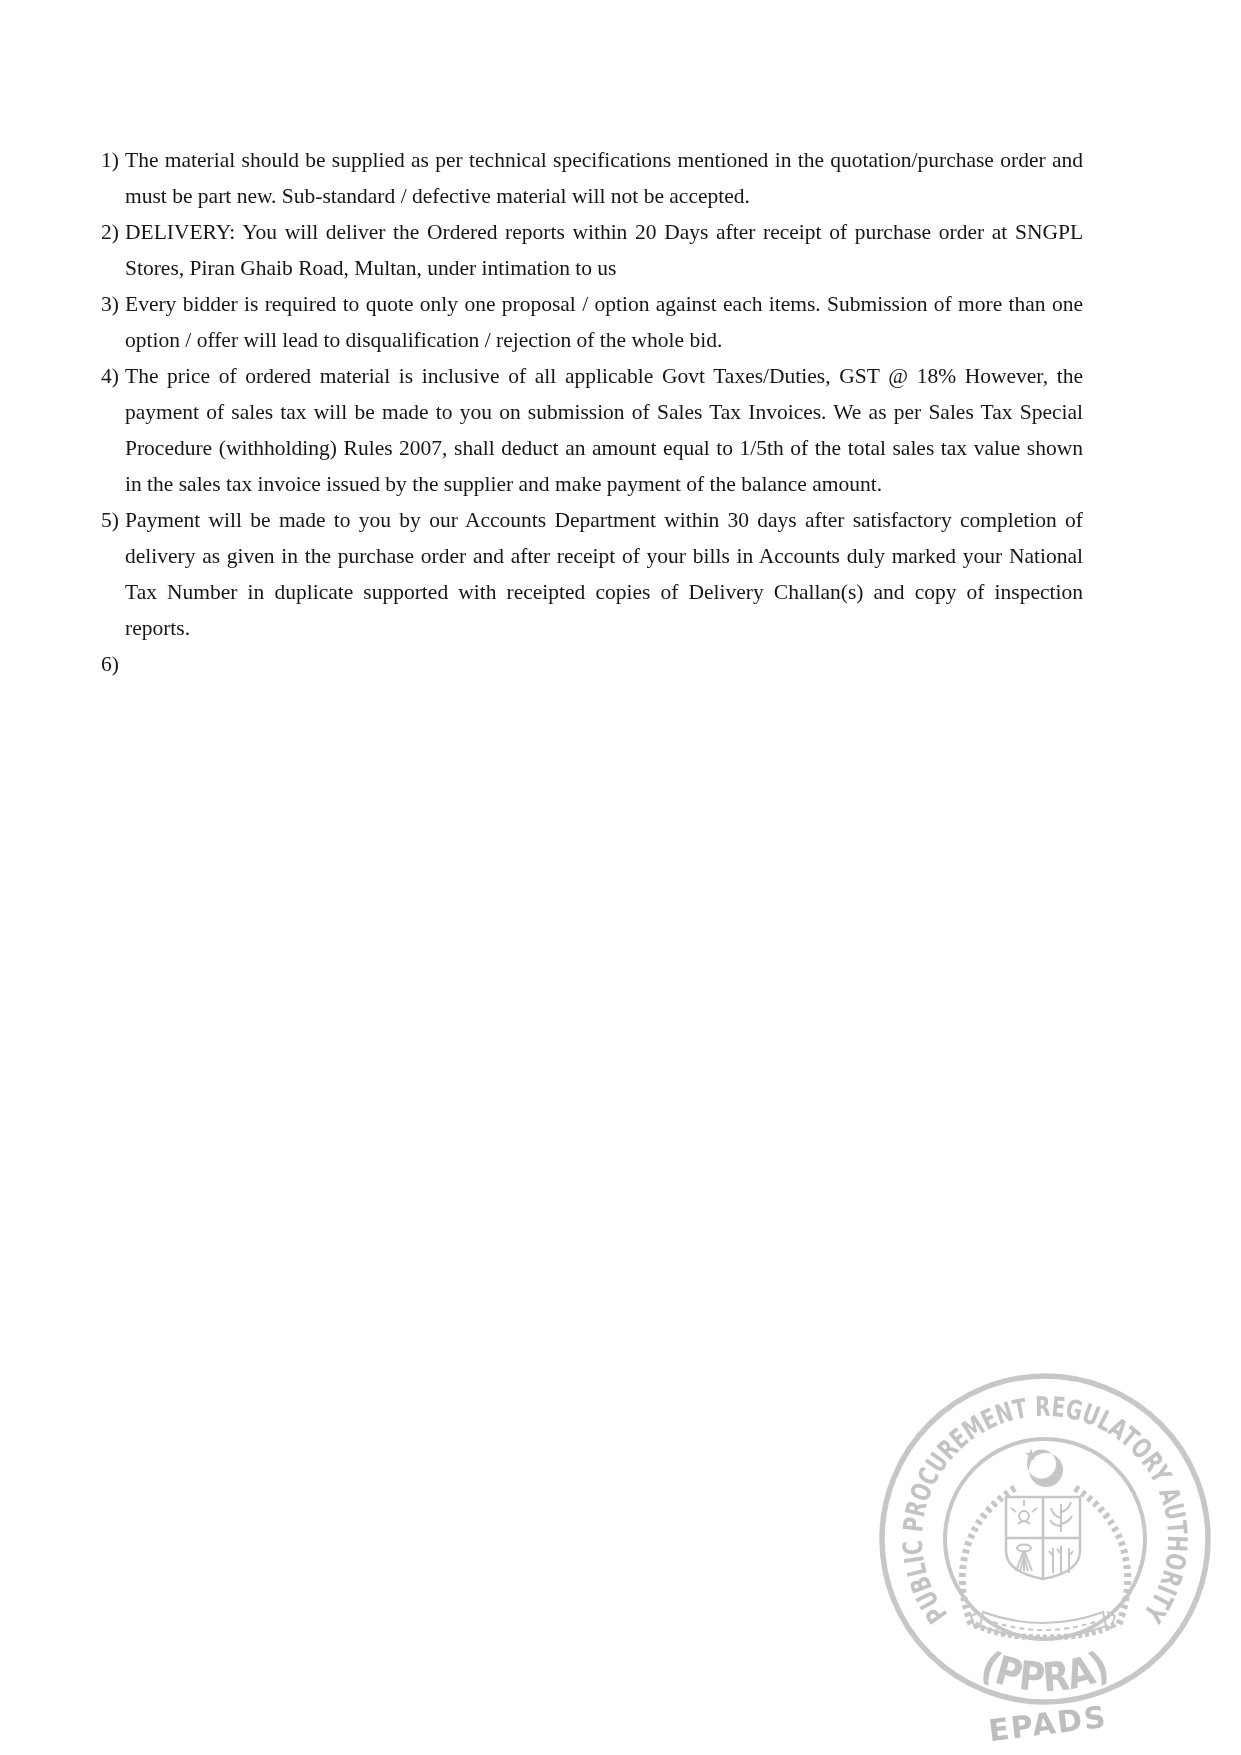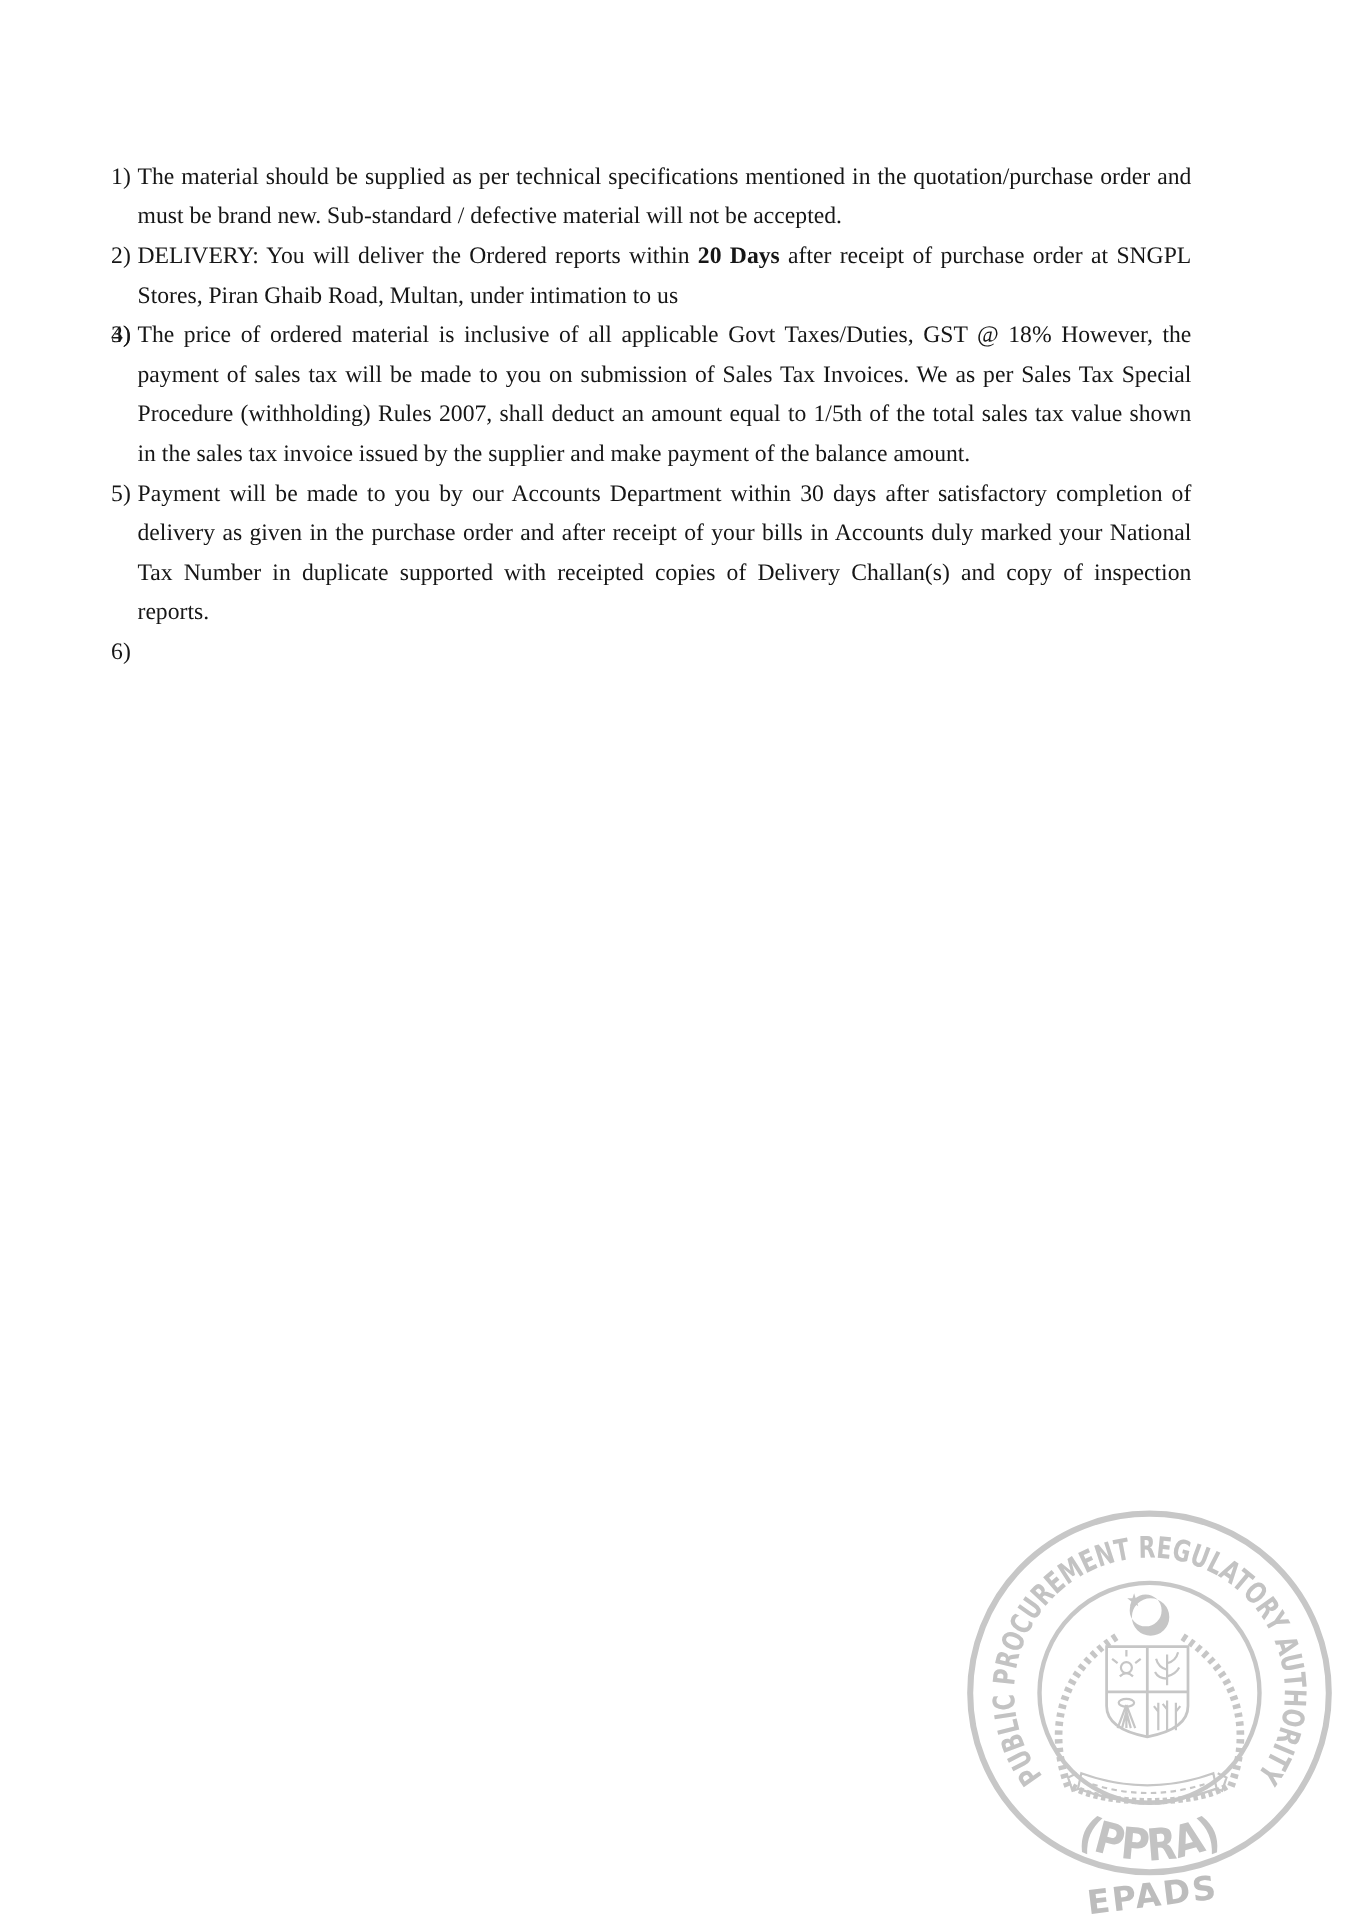--- a/index.html
+++ b/index.html
@@ -20,21 +20,21 @@
     position:relative;
     font-size:21.5px;
     line-height:36px;
     text-align:justify;
   }
   .term-num{
     position:absolute;
     left:-24px;top:0;
     text-align:left;
   }
-  .bold{font-weight:bold;}
+  .bold{font-weight:normal;}
   .seal-wrap{
     position:absolute;
     left:875px;top:1366px;
     width:340px;height:346px;
   }
   .seal-text{
     font-family:"DejaVu Sans","Liberation Sans",sans-serif;
     font-weight:600;
     fill:#c3c3c3;
   }
@@ -50,29 +50,29 @@
     color:#bdbdbd;
     transform:rotate(-7deg);
   }
 </style>
 </head>
 <body>
 
 <div class="terms">
 
   <div class="term-item">
-    <span class="term-num">1)</span><span>The material should be supplied as per technical specifications mentioned in the quotation/purchase order and must be brand new. Sub-standard / defective material will not be accepted.</span>
+    <span class="term-num">1)</span><span>The material should be supplied as per technical specifications mentioned in the quotation/purchase order and must be part new. Sub-standard / defective material will not be accepted.</span>
   </div>
 
   <div class="term-item">
     <span class="term-num">2)</span><span>DELIVERY: You will deliver the Ordered reports within </span><span class="bold">20 Days</span><span> after receipt of purchase order at SNGPL Stores, Piran Ghaib Road, Multan, under intimation to us</span>
   </div>
 
   <div class="term-item">
-    <span class="term-num">3)</span>
+    <span class="term-num">3)</span><span>Every bidder is required to quote only one proposal / option against each items. Submission of more than one option / offer will lead to disqualification / rejection of the whole bid.</span>
   </div>
 
   <div class="term-item">
     <span class="term-num">4)</span><span>The price of ordered material is inclusive of all applicable Govt Taxes/Duties, GST @ 18% However, the payment of sales tax will be made to you on submission of Sales Tax Invoices. We as per Sales Tax Special Procedure (withholding) Rules 2007, shall deduct an amount equal to 1/5th of the total sales tax value shown in the sales tax invoice issued by the supplier and make payment of the balance amount.</span>
   </div>
 
   <div class="term-item">
     <span class="term-num">5)</span><span>Payment will be made to you by our Accounts Department within 30 days after satisfactory completion of delivery as given in the purchase order and after receipt of your bills in Accounts duly marked your National Tax Number in duplicate supported with receipted copies of Delivery Challan(s) and copy of inspection reports.</span>
   </div>
 

